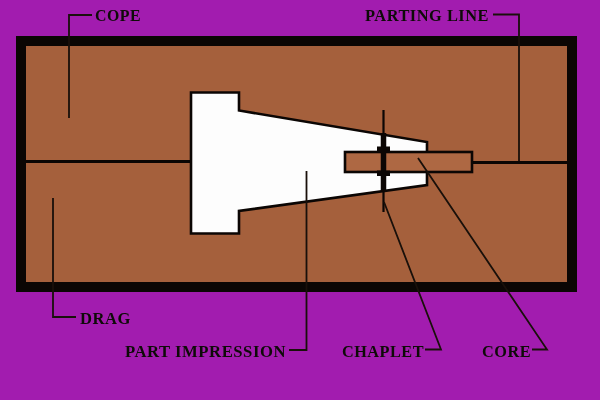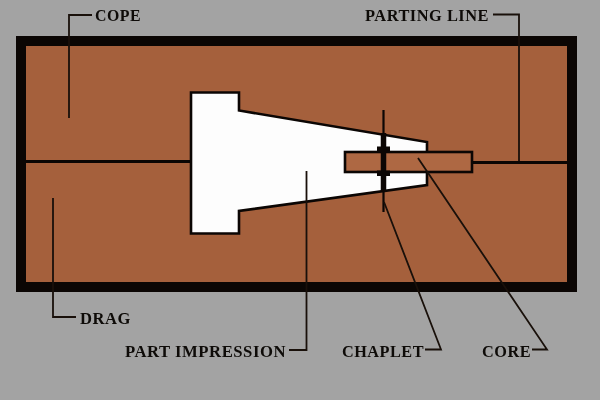--- a/index.html
+++ b/index.html
@@ -5,21 +5,21 @@
   html, body {
     margin: 0;
     padding: 0;
     background: #ffffff;
     font-family: "Liberation Serif", serif;
   }
   .stage {
     position: relative;
     width: 600px;
     height: 400px;
-    background: #a3a3a3;
+    background: #a21caf;
     overflow: hidden;
   }
   .stage svg {
     display: block;
     width: 600px;
     height: 400px;
   }
   .diagram-label {
     font-family: "Liberation Serif", serif;
     font-weight: 700;

